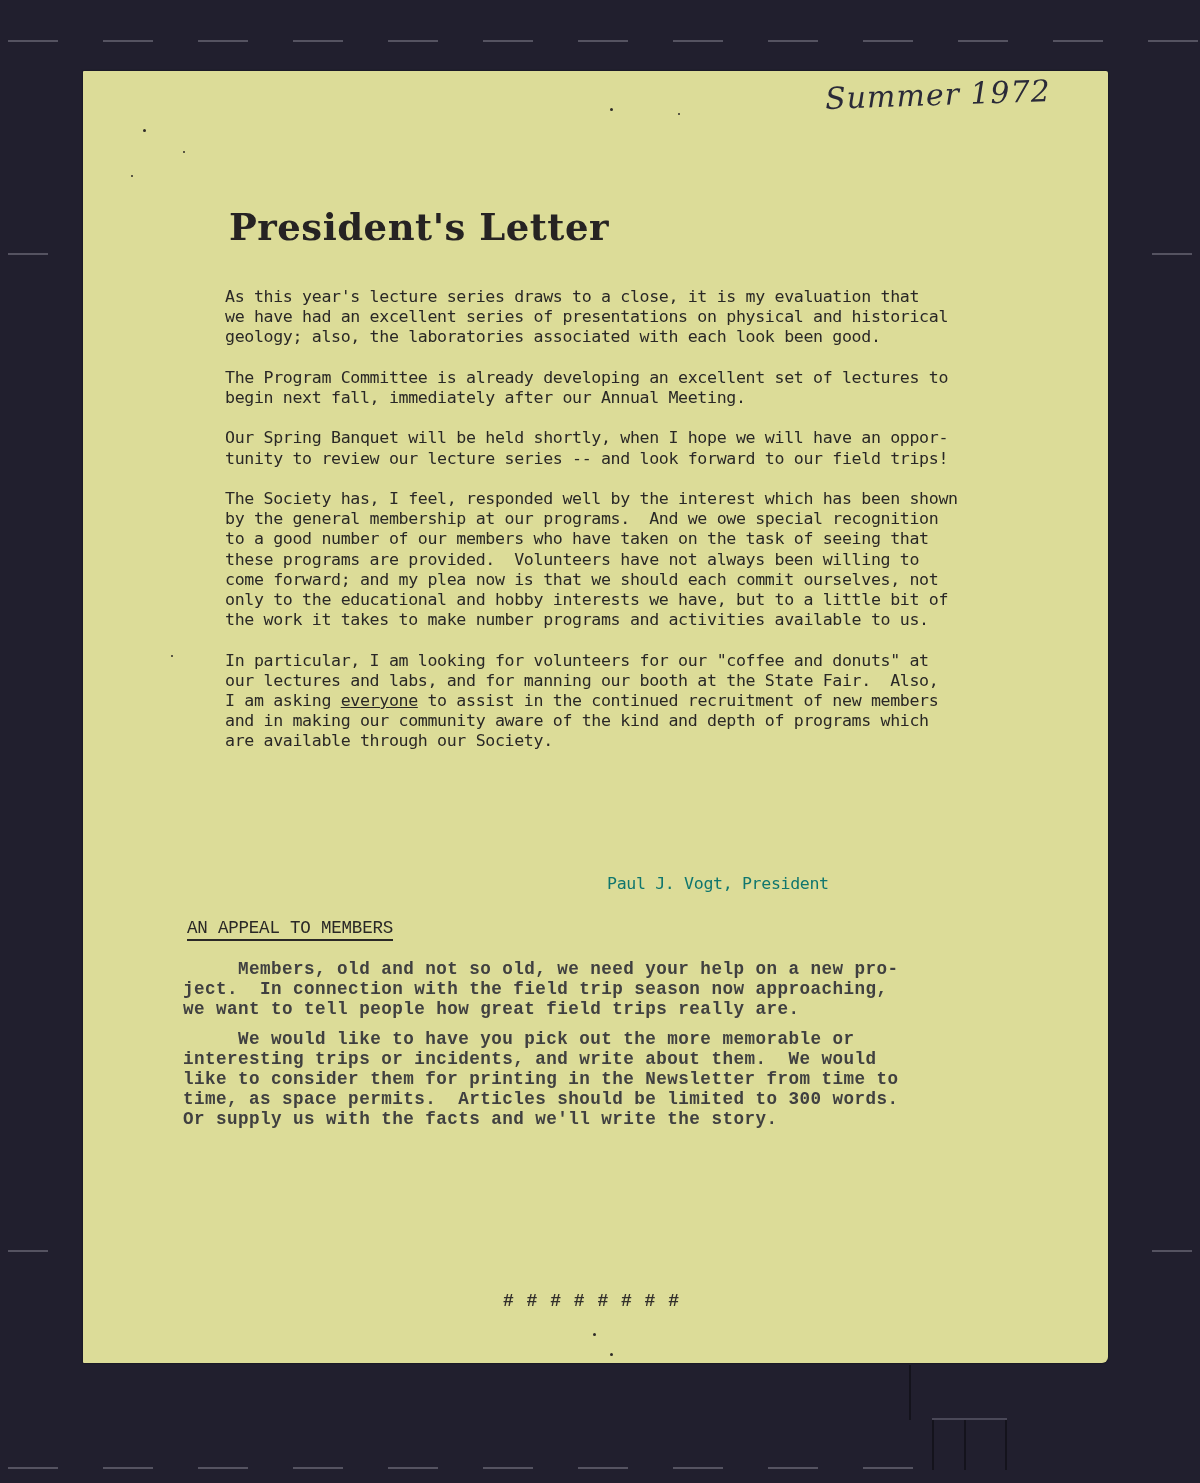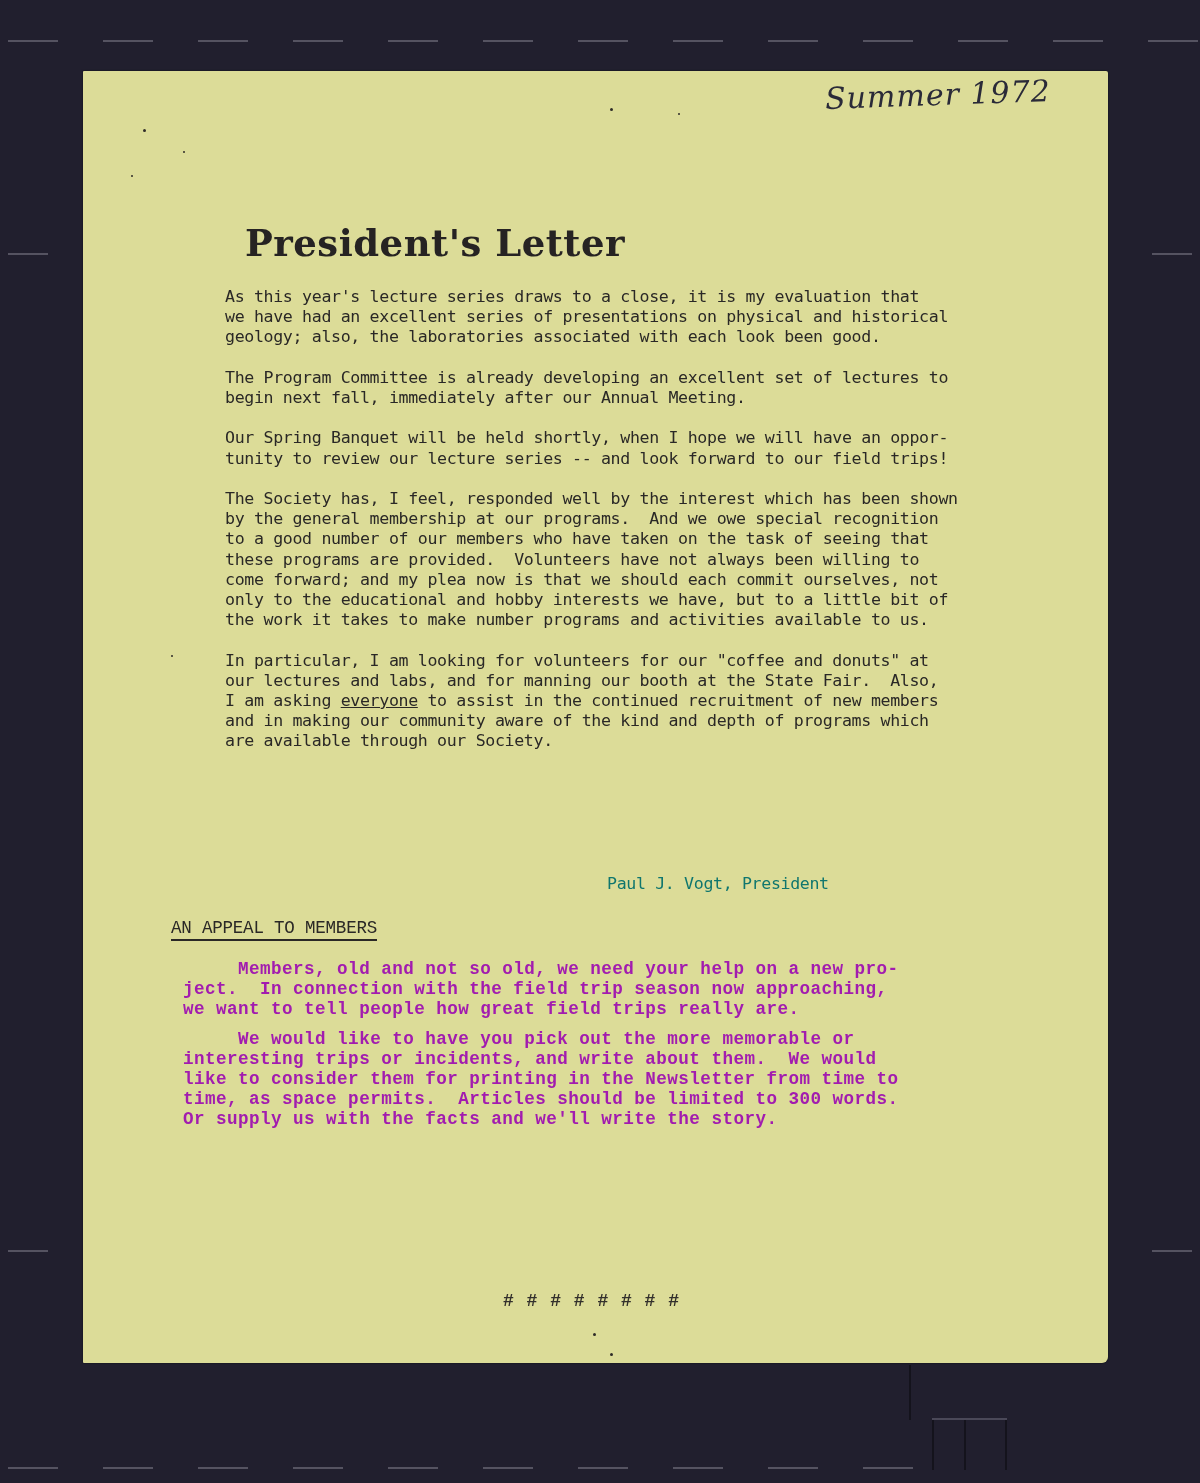--- a/index.html
+++ b/index.html
@@ -43,21 +43,21 @@
     }
     .title {
       position: absolute;
       left: 146px;
       top: 134px;
       font-family: "DejaVu Serif", serif;
       font-weight: bold;
       font-size: 37px;
       color: #262323;
       letter-spacing: 0.5px;
-      margin: 16px;
+      margin: 0;
     }
     .letter-body {
       position: absolute;
       left: 142px;
       top: 216px;
       width: 800px;
       font-family: "DejaVu Sans Mono", monospace;
       font-size: 16.6px;
       line-height: 20.2px;
       color: #2a2826;
@@ -72,39 +72,39 @@
       position: absolute;
       left: 524px;
       top: 803px;
       font-family: "DejaVu Sans Mono", monospace;
       font-size: 16.6px;
       color: #0f766e;
       letter-spacing: -0.35px;
     }
     .appeal-heading {
       position: absolute;
-      left: 88px;
+      left: 104px;
       top: 847px;
       font-family: "Liberation Mono", monospace;
       font-size: 17.5px;
       color: #2a2826;
       border-bottom: 2px solid #2a2826;
       padding-bottom: 1px;
       letter-spacing: -0.2px;
     }
     .appeal-body {
       position: absolute;
       left: 100px;
       top: 888px;
       width: 820px;
       font-family: "Liberation Mono", monospace;
       font-weight: bold;
       font-size: 17.6px;
       line-height: 20px;
-      color: #a21caf;
+      color: #404040;
       letter-spacing: 0.45px;
     }
     .appeal-body p {
       margin: 0 0 10px 0;
       white-space: pre;
     }
     .hash-line {
       position: absolute;
       left: 420px;
       top: 1220px;

